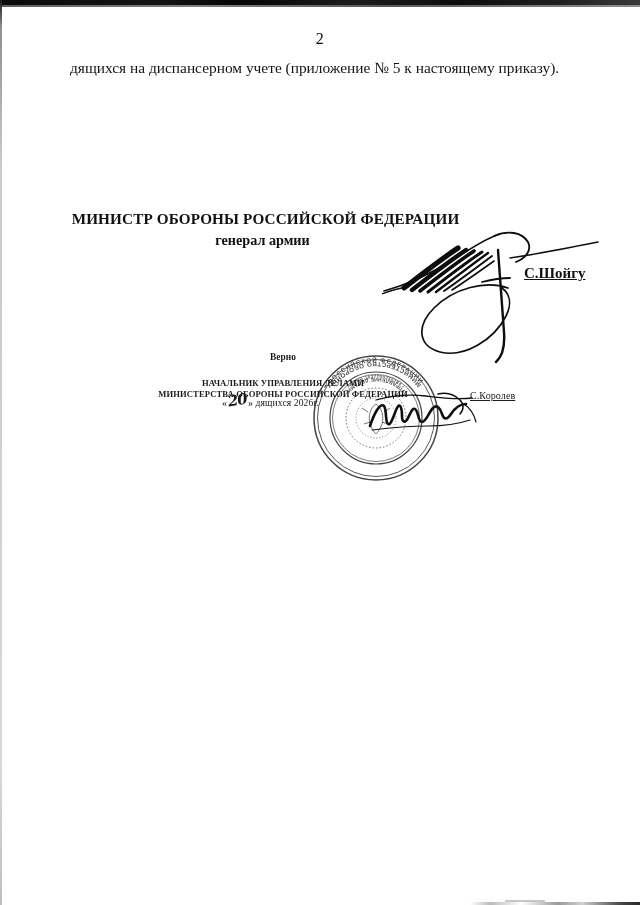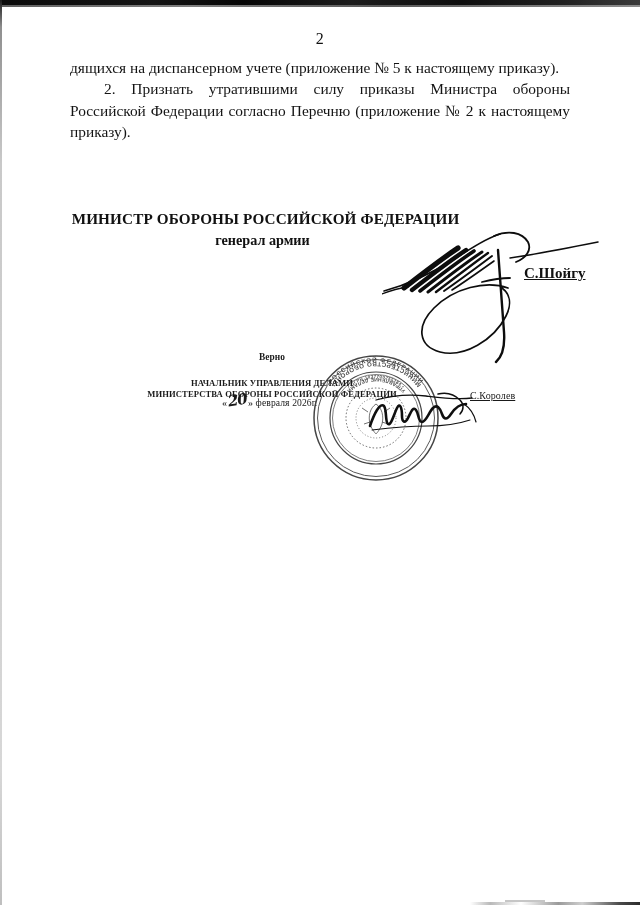--- a/index.html
+++ b/index.html
@@ -123,20 +123,21 @@
 
   
   .cert-block {
     position: absolute;
     left: 0; top: 352px;
     width: 506px;
     font-size: 8.6px;
     font-weight: bold;
     letter-spacing: .1px;
     color: #1a1a1a;
+    padding-left: 11px;
   }
   .cert-verno {
     text-align: center;
     padding-left: 38px;
     font-size: 9.4px;
   }
   .cert-line1 {
     text-align: center;
     padding-left: 38px;
     margin-top: 16px;
@@ -205,21 +206,20 @@
   <div class="scan-edge-top"></div>
   <div class="scan-edge-top2"></div>
   <div class="scan-edge-left"></div>
   <div class="scan-edge-bottom"></div>
   <div class="scan-edge-bottom2"></div>
 
   <div class="page-number">2</div>
 
   <div class="body-text">
     <p class="just-all"><span>дящихся на диспансерном учете (приложение № 5 к настоящему приказу).</span></p>
-    <p class="indent just-all" style="margin-top:0"><span>2. Признать утратившими силу приказы Министра обороны Российской Федерации согласно Перечню (приложение № 2 к настоящему приказу).</span></p>
   </div>
 
   <div class="sig-block">
     <div class="sig-title">МИНИСТР ОБОРОНЫ РОССИЙСКОЙ ФЕДЕРАЦИИ</div>
     <div class="sig-rank">генерал армии</div>
     <div class="sig-name">С.Шойгу</div>
   </div>
 
   <svg class="minister-signature" viewBox="0 0 230 140">
     <g fill="none" stroke="#0d0d0d" stroke-linecap="round" stroke-linejoin="round">
@@ -248,21 +248,21 @@
     </g>
   </svg>
 
   <div class="cert-block">
     <div class="cert-verno">Верно</div>
     <div class="cert-line1">НАЧАЛЬНИК УПРАВЛЕНИЯ ДЕЛАМИ</div>
     <div class="cert-line2">МИНИСТЕРСТВА ОБОРОНЫ РОССИЙСКОЙ ФЕДЕРАЦИИ</div>
     <div class="cert-signer">С.Королев</div>
     <div class="cert-date">
       <span class="quote">«</span><span class="daynum">20</span><span class="quote">»</span>
-      <span>февраля</span>
+      <span>дящихся</span>
       <span>2026</span><span>г.</span>
     </div>
   </div>
 
   <svg class="seal" viewBox="0 0 132 132">
     <defs>
       <path id="outerArc" d="M 66 66 m -56 0 a 56 56 0 1 1 112 0 a 56 56 0 1 1 -112 0"></path>
       <path id="outerArcRev" d="M 66 66 m 56 0 a 56 56 0 1 0 -112 0 a 56 56 0 1 0 112 0"></path>
       <path id="midArc" d="M 66 66 m -40 0 a 40 40 0 1 1 80 0 a 40 40 0 1 1 -80 0"></path>
       <path id="midArcRev" d="M 66 66 m 40 0 a 40 40 0 1 0 -80 0 a 40 40 0 1 0 80 0"></path>

